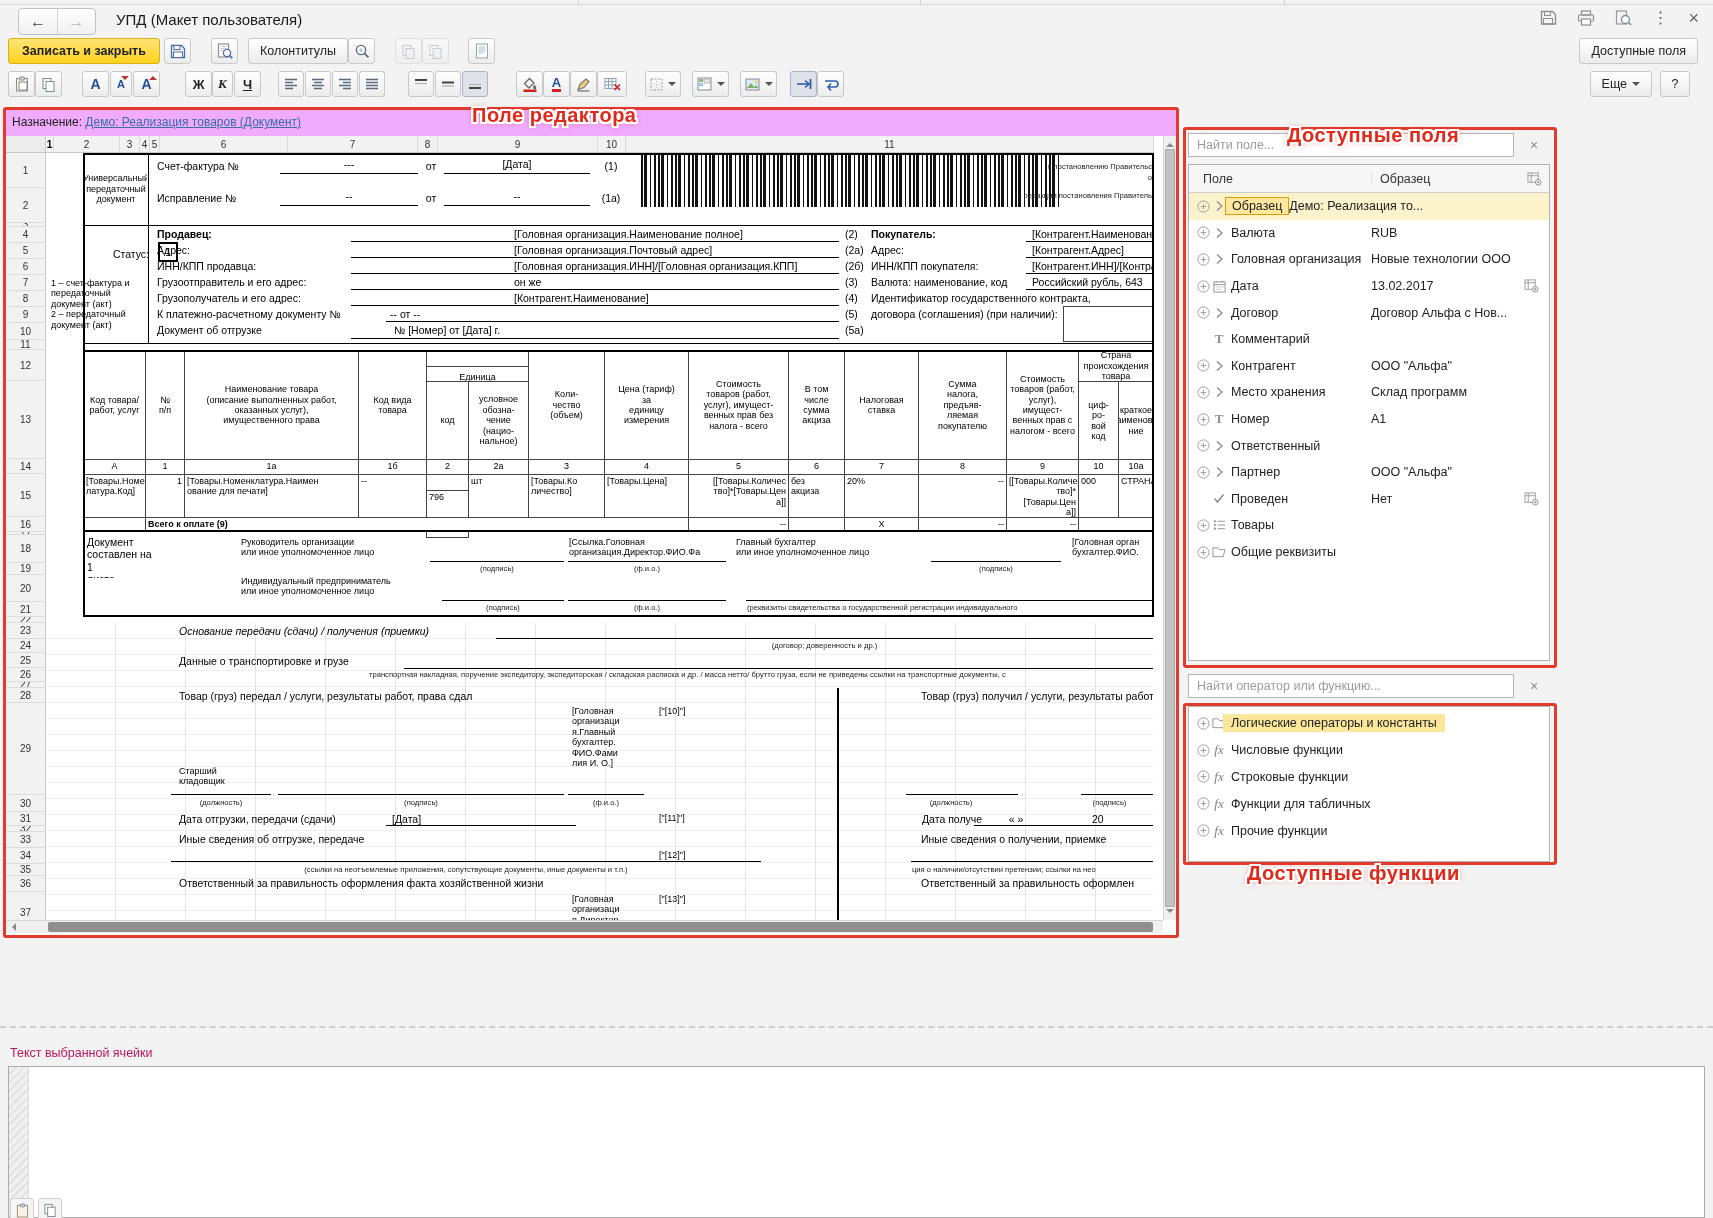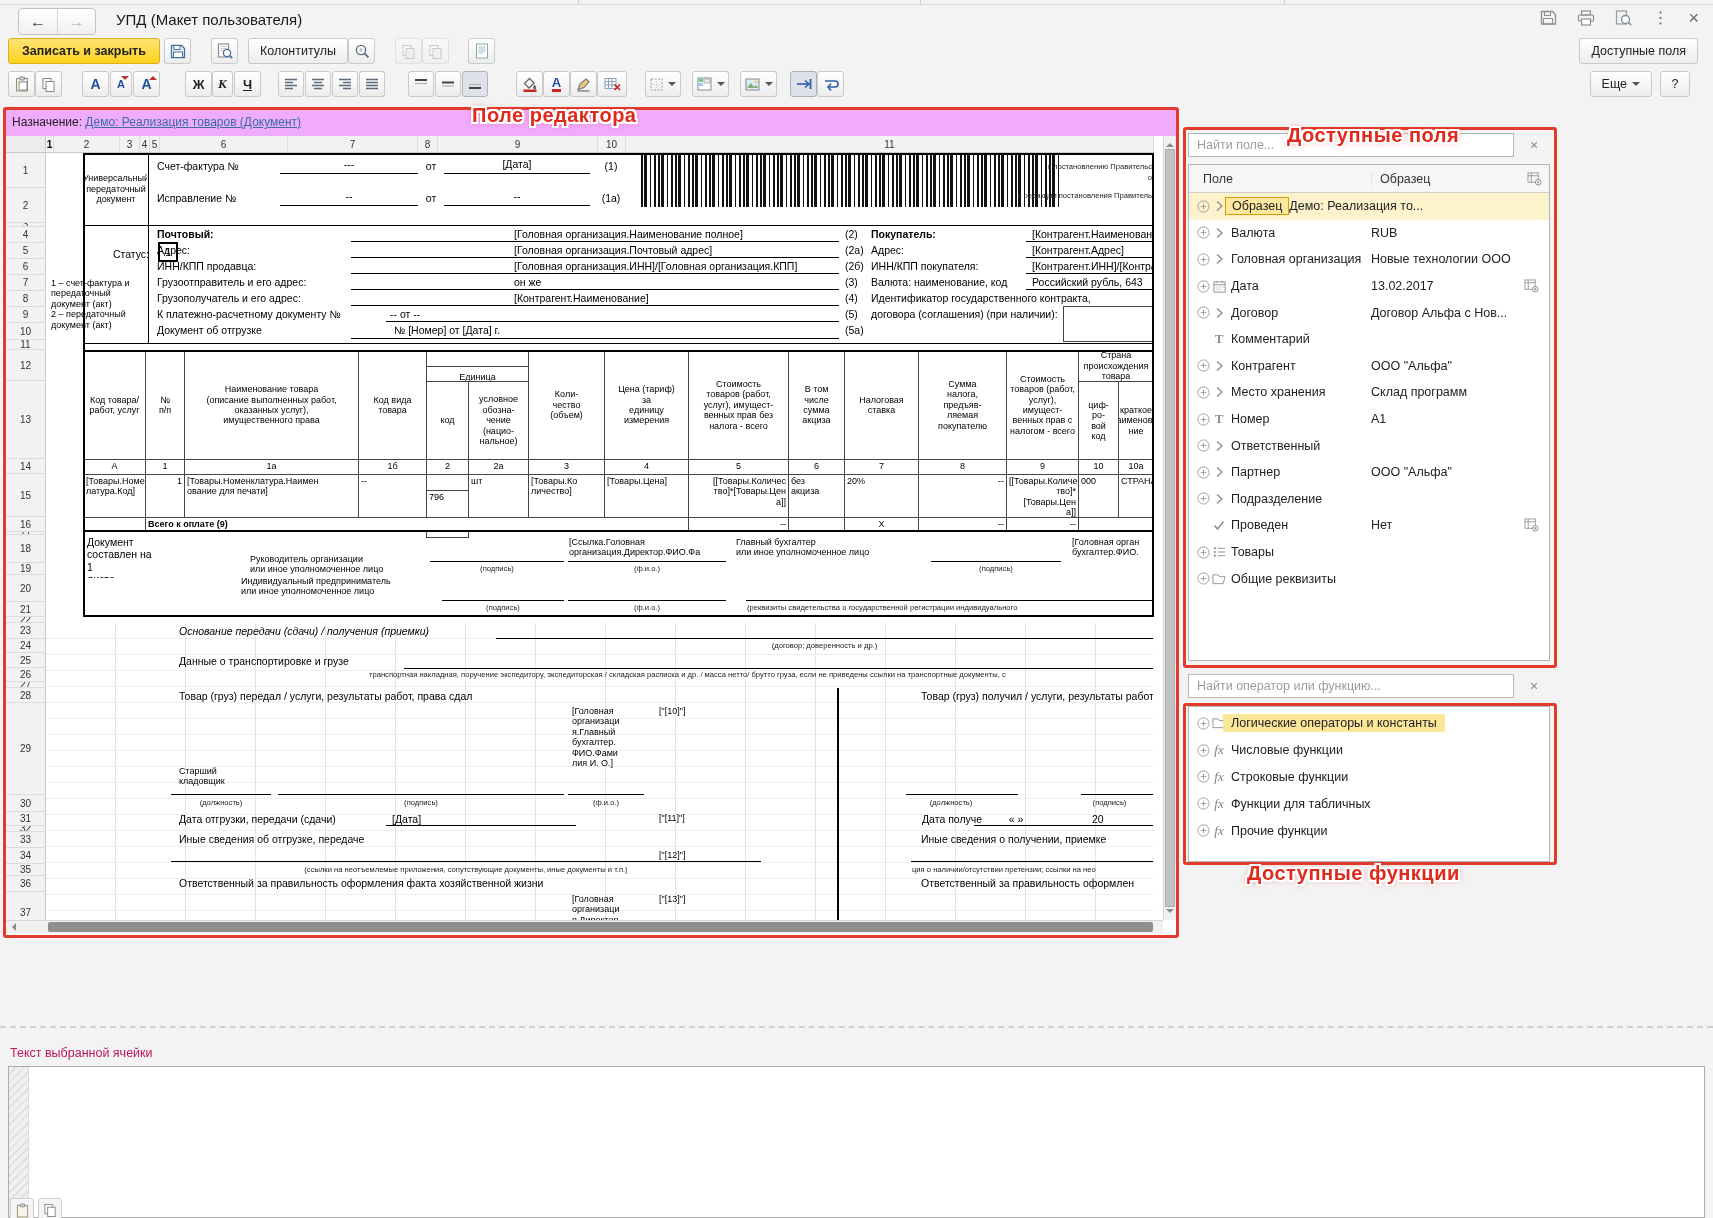--- a/index.html
+++ b/index.html
@@ -355,21 +355,21 @@
       <div class="cell xs r nw" style="left: 880px; top: 26px; width: 267px; height: 11px;">к постановлению Правительс</div>
       <div class="cell xs r nw" style="left: 880px; top: 37px; width: 267px; height: 11px;">о</div>
       <div class="cell xs r nw" style="left: 880px; top: 55px; width: 267px; height: 11px;">(в редакции постановления Правитель</div>
       <div class="cell r" style="left: 88px; top: 112px; width: 56px; height: 13px;">Статус:</div>
       <div class="cell mid box2" style="left: 152px; top: 106px; width: 20px; height: 20px;">1</div>
       <div class="cell s" style="left: 44px; top: 142px; width: 128px; height: 66px;">1 – счет-фактура и
 передаточный
 документ (акт)
 2 – передаточный
 документ (акт)</div>
-      <div class="cell b nw" style="left: 150px; top: 92px; width: 140px; height: 13px;">Почтовый:</div>
+      <div class="cell b nw" style="left: 150px; top: 92px; width: 140px; height: 13px;">Продавец:</div>
       <div class="cell bb" style="left: 345px; top: 91px; width: 488px; height: 15px;"></div>
       <div class="cell nw" style="left: 507px; top: 92px; width: 326px; height: 13px;">[Головная организация.Наименование полное]</div>
       <div class="cell " style="left: 838px; top: 92px; width: 22px; height: 13px;">(2)</div>
       <div class="cell b nw" style="left: 864px; top: 92px; width: 104px; height: 13px;">Покупатель:</div>
       <div class="cell bb" style="left: 1020px; top: 91px; width: 128px; height: 15px;"></div>
       <div class="cell nw" style="left: 1025px; top: 92px; width: 123px; height: 13px;">[Контрагент.Наименование]</div>
       <div class="cell nw" style="left: 150px; top: 108px; width: 140px; height: 13px;">Адрес:</div>
       <div class="cell bb" style="left: 345px; top: 107px; width: 488px; height: 15px;"></div>
       <div class="cell nw" style="left: 507px; top: 108px; width: 326px; height: 13px;">[Головная организация.Почтовый адрес]</div>
       <div class="cell " style="left: 838px; top: 108px; width: 24px; height: 13px;">(2а)</div>
@@ -506,21 +506,21 @@
       <div class="cell box b s" style="left: 139px; top: 381px; width: 544px; height: 15px;">Всего к оплате (9)</div>
       <div class="cell box s r" style="left: 682px; top: 381px; width: 101px; height: 15px;">--</div>
       <div class="cell box" style="left: 782px; top: 381px; width: 57px; height: 15px;"></div>
       <div class="cell box c s" style="left: 838px; top: 381px; width: 75px; height: 15px;">X</div>
       <div class="cell box s r" style="left: 912px; top: 381px; width: 89px; height: 15px;">--</div>
       <div class="cell box s r" style="left: 1000px; top: 381px; width: 73px; height: 15px;">--</div>
       <div class="cell box" style="left: 1072px; top: 381px; width: 76px; height: 15px;"></div>
       <div class="cell " style="left: 80px; top: 400px; width: 75px; height: 42px;">Документ
 составлен на 1
 листе</div>
-      <div class="cell s" style="left: 234px; top: 418px; width: 190px; height: 24px; margin-left: 9px;">Руководитель организации
+      <div class="cell s" style="left: 234px; top: 401px; width: 190px; height: 24px;">Руководитель организации
 или иное уполномоченное лицо</div>
       <div class="cell bb" style="left: 424px; top: 400px; width: 134px; height: 26px;"></div>
       <div class="cell xs c" style="left: 424px; top: 428px; width: 134px; height: 10px;">(подпись)</div>
       <div class="cell s" style="left: 562px; top: 401px; width: 158px; height: 25px;">[Ссылка.Головная
 организация.Директор.ФИО.Фа</div>
       <div class="cell bb" style="left: 562px; top: 400px; width: 158px; height: 26px;"></div>
       <div class="cell xs c" style="left: 562px; top: 428px; width: 158px; height: 10px;">(ф.и.о.)</div>
       <div class="cell s" style="left: 729px; top: 401px; width: 190px; height: 24px;">Главный бухгалтер
 или иное уполномоченное лицо</div>
       <div class="cell bb" style="left: 925px; top: 400px; width: 130px; height: 26px;"></div>
@@ -816,35 +816,20 @@
         </div>
         <div class="fic">
           <svg width="9" height="12" viewBox="0 0 8 12">
             <path d="M1.5 1.5L6.5 6 1.5 10.5" fill="none" stroke="#8f8f8f" stroke-width="1.4"></path>
           </svg>
         </div>
         <div class="fname">Партнер</div>
         <div class="fsample">ООО "Альфа"</div>
       </div>
       <div class="frow">
-        <div class="fic">
-          <svg width="13" height="13" viewBox="0 0 14 14">
-            <circle cx="7" cy="7" r="6" fill="none" stroke="#9a9a9a"></circle>
-            <path d="M7 4v6M4 7h6" stroke="#9a9a9a"></path>
-          </svg>
-        </div>
-        <div class="fic">
-          <svg width="9" height="12" viewBox="0 0 8 12">
-            <path d="M1.5 1.5L6.5 6 1.5 10.5" fill="none" stroke="#8f8f8f" stroke-width="1.4"></path>
-          </svg>
-        </div>
-        <div class="fname">Подразделение</div>
-        <div class="fsample"></div>
-      </div>
-      <div class="frow">
         <div class="fic"></div>
         <div class="fic">
           <svg width="12" height="11" viewBox="0 0 12 11">
             <path d="M1.5 5.5l3 3.5L10.5 1.5" fill="none" stroke="#8f8f8f" stroke-width="1.6"></path>
           </svg>
         </div>
         <div class="fname">Проведен</div>
         <div class="fsample">Нет</div>
         <div class="fgear">
           <svg width="15" height="14" viewBox="0 0 16 15">

